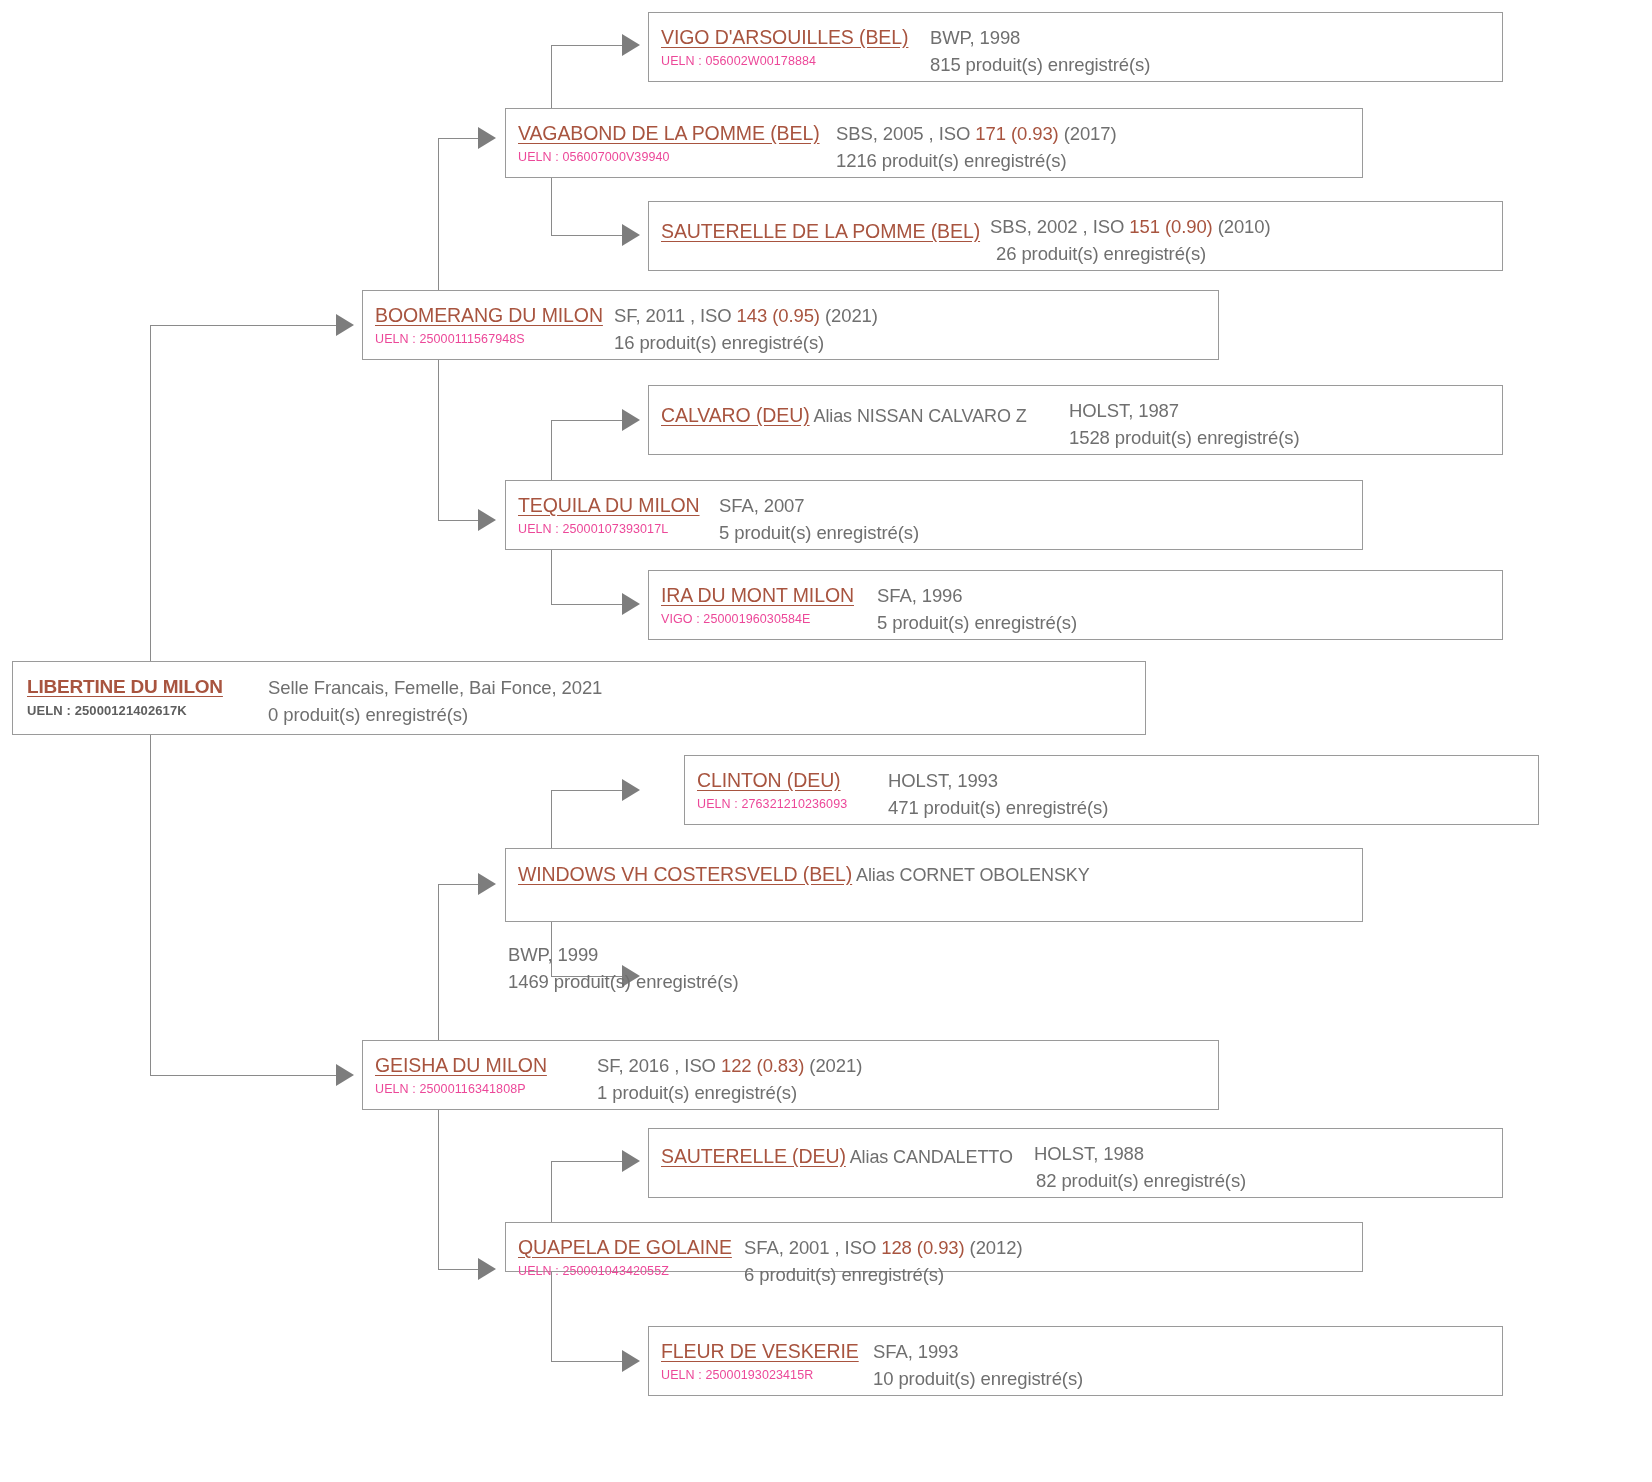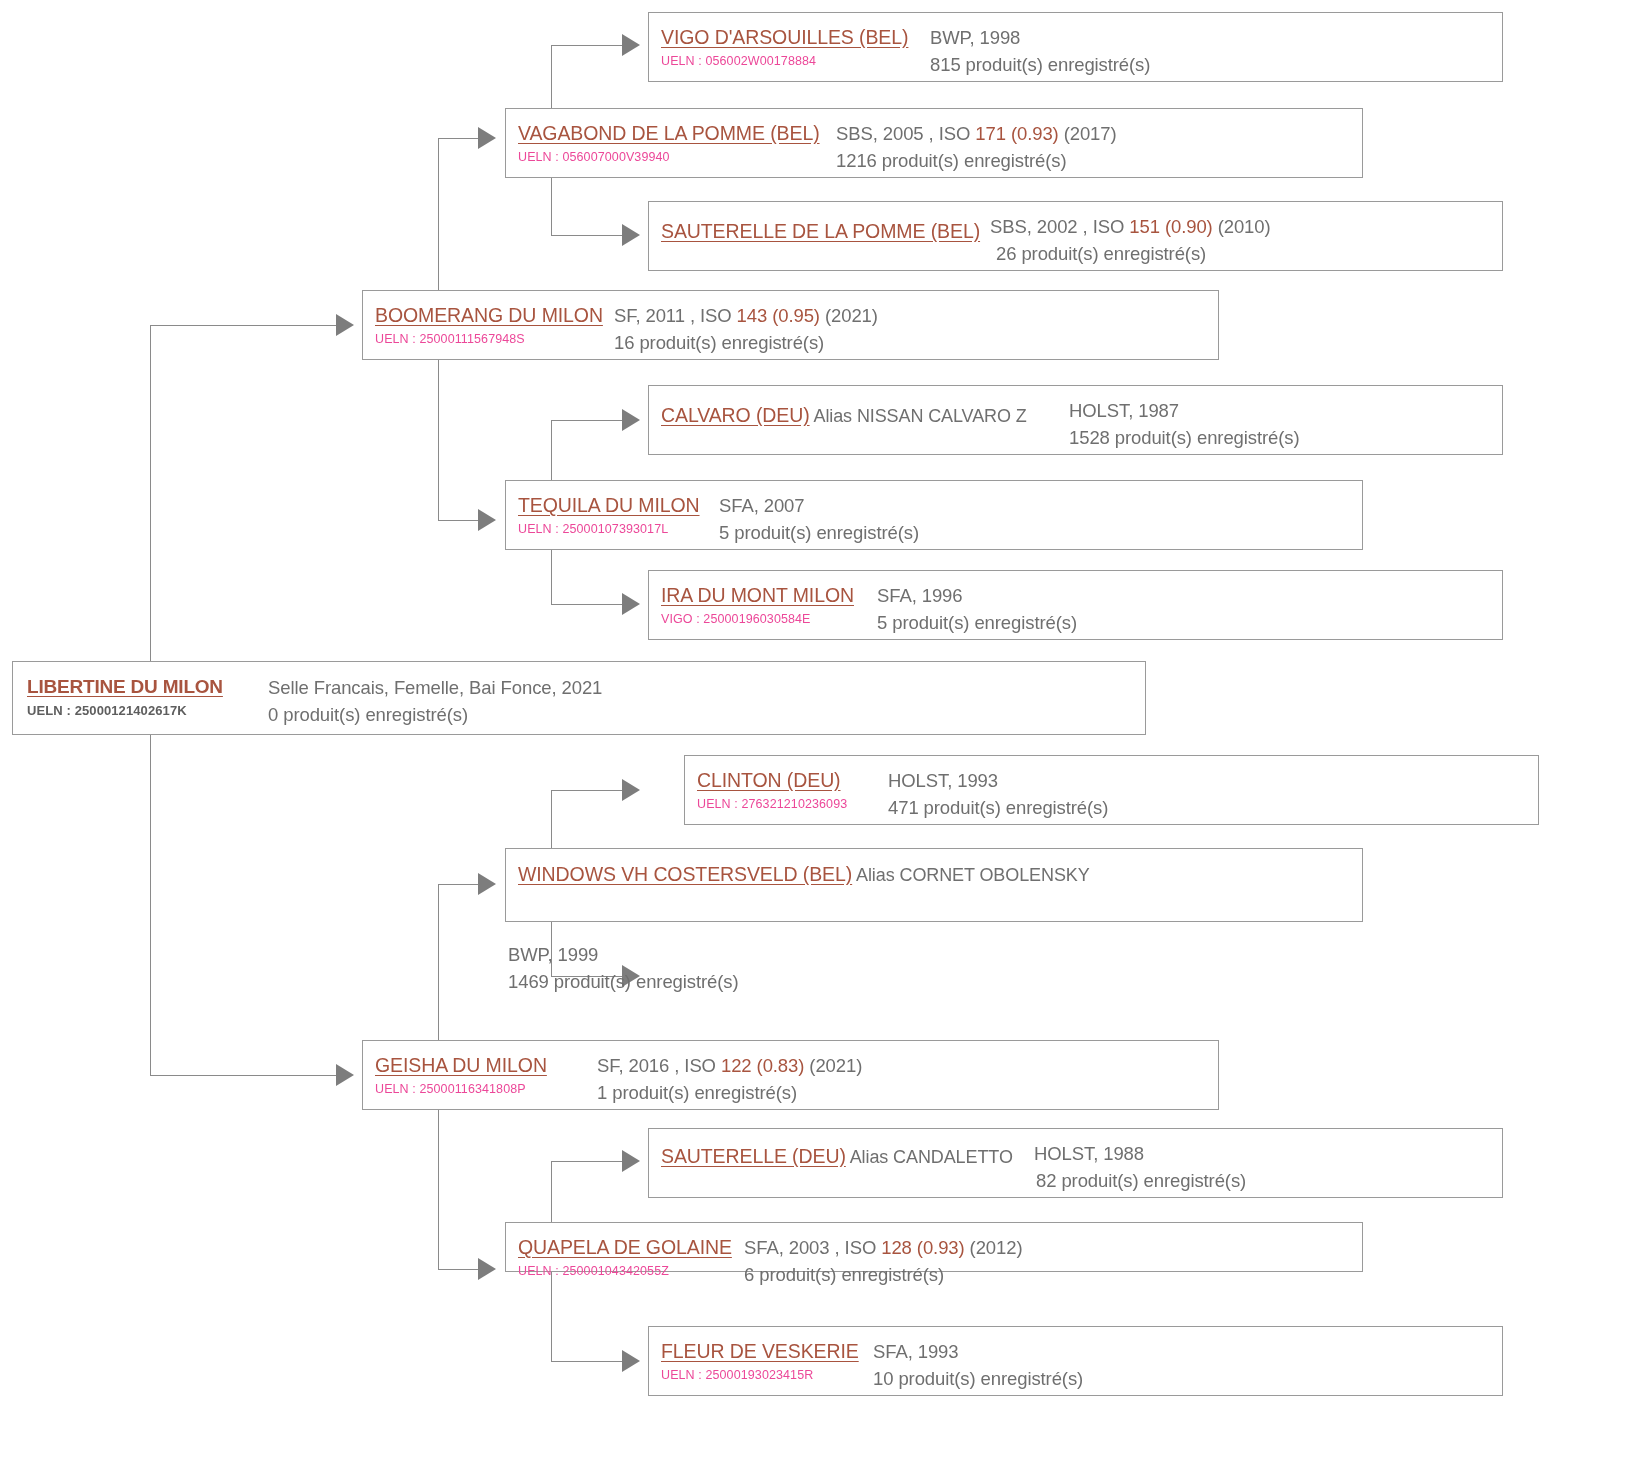--- a/index.html
+++ b/index.html
@@ -301,21 +301,21 @@
     </div>
   </div>
 
   <div class="node" style="left:505px; top:1222px; width:858px; height:50px;">
     <div class="node-inner">
       <div class="nm-col">
         <a class="name" href="#">QUAPELA DE GOLAINE</a>
         <div class="ueln">UELN : 25000104342055Z</div>
       </div>
       <div class="det-col" style="left:238px;">
-        <div class="det-line"><span>SFA, 2003 , ISO </span><span class="iso">128 (0.93)</span><span> (2012)</span></div>
+        <div class="det-line"><span>SFA, 2001 , ISO </span><span class="iso">128 (0.93)</span><span> (2012)</span></div>
         <div class="det-line">6 produit(s) enregistré(s)</div>
       </div>
     </div>
   </div>
 
   <div class="node" style="left:648px; top:1326px; width:855px; height:70px;">
     <div class="node-inner">
       <div class="nm-col">
         <a class="name" href="#">FLEUR DE VESKERIE</a>
         <div class="ueln">UELN : 25000193023415R</div>

